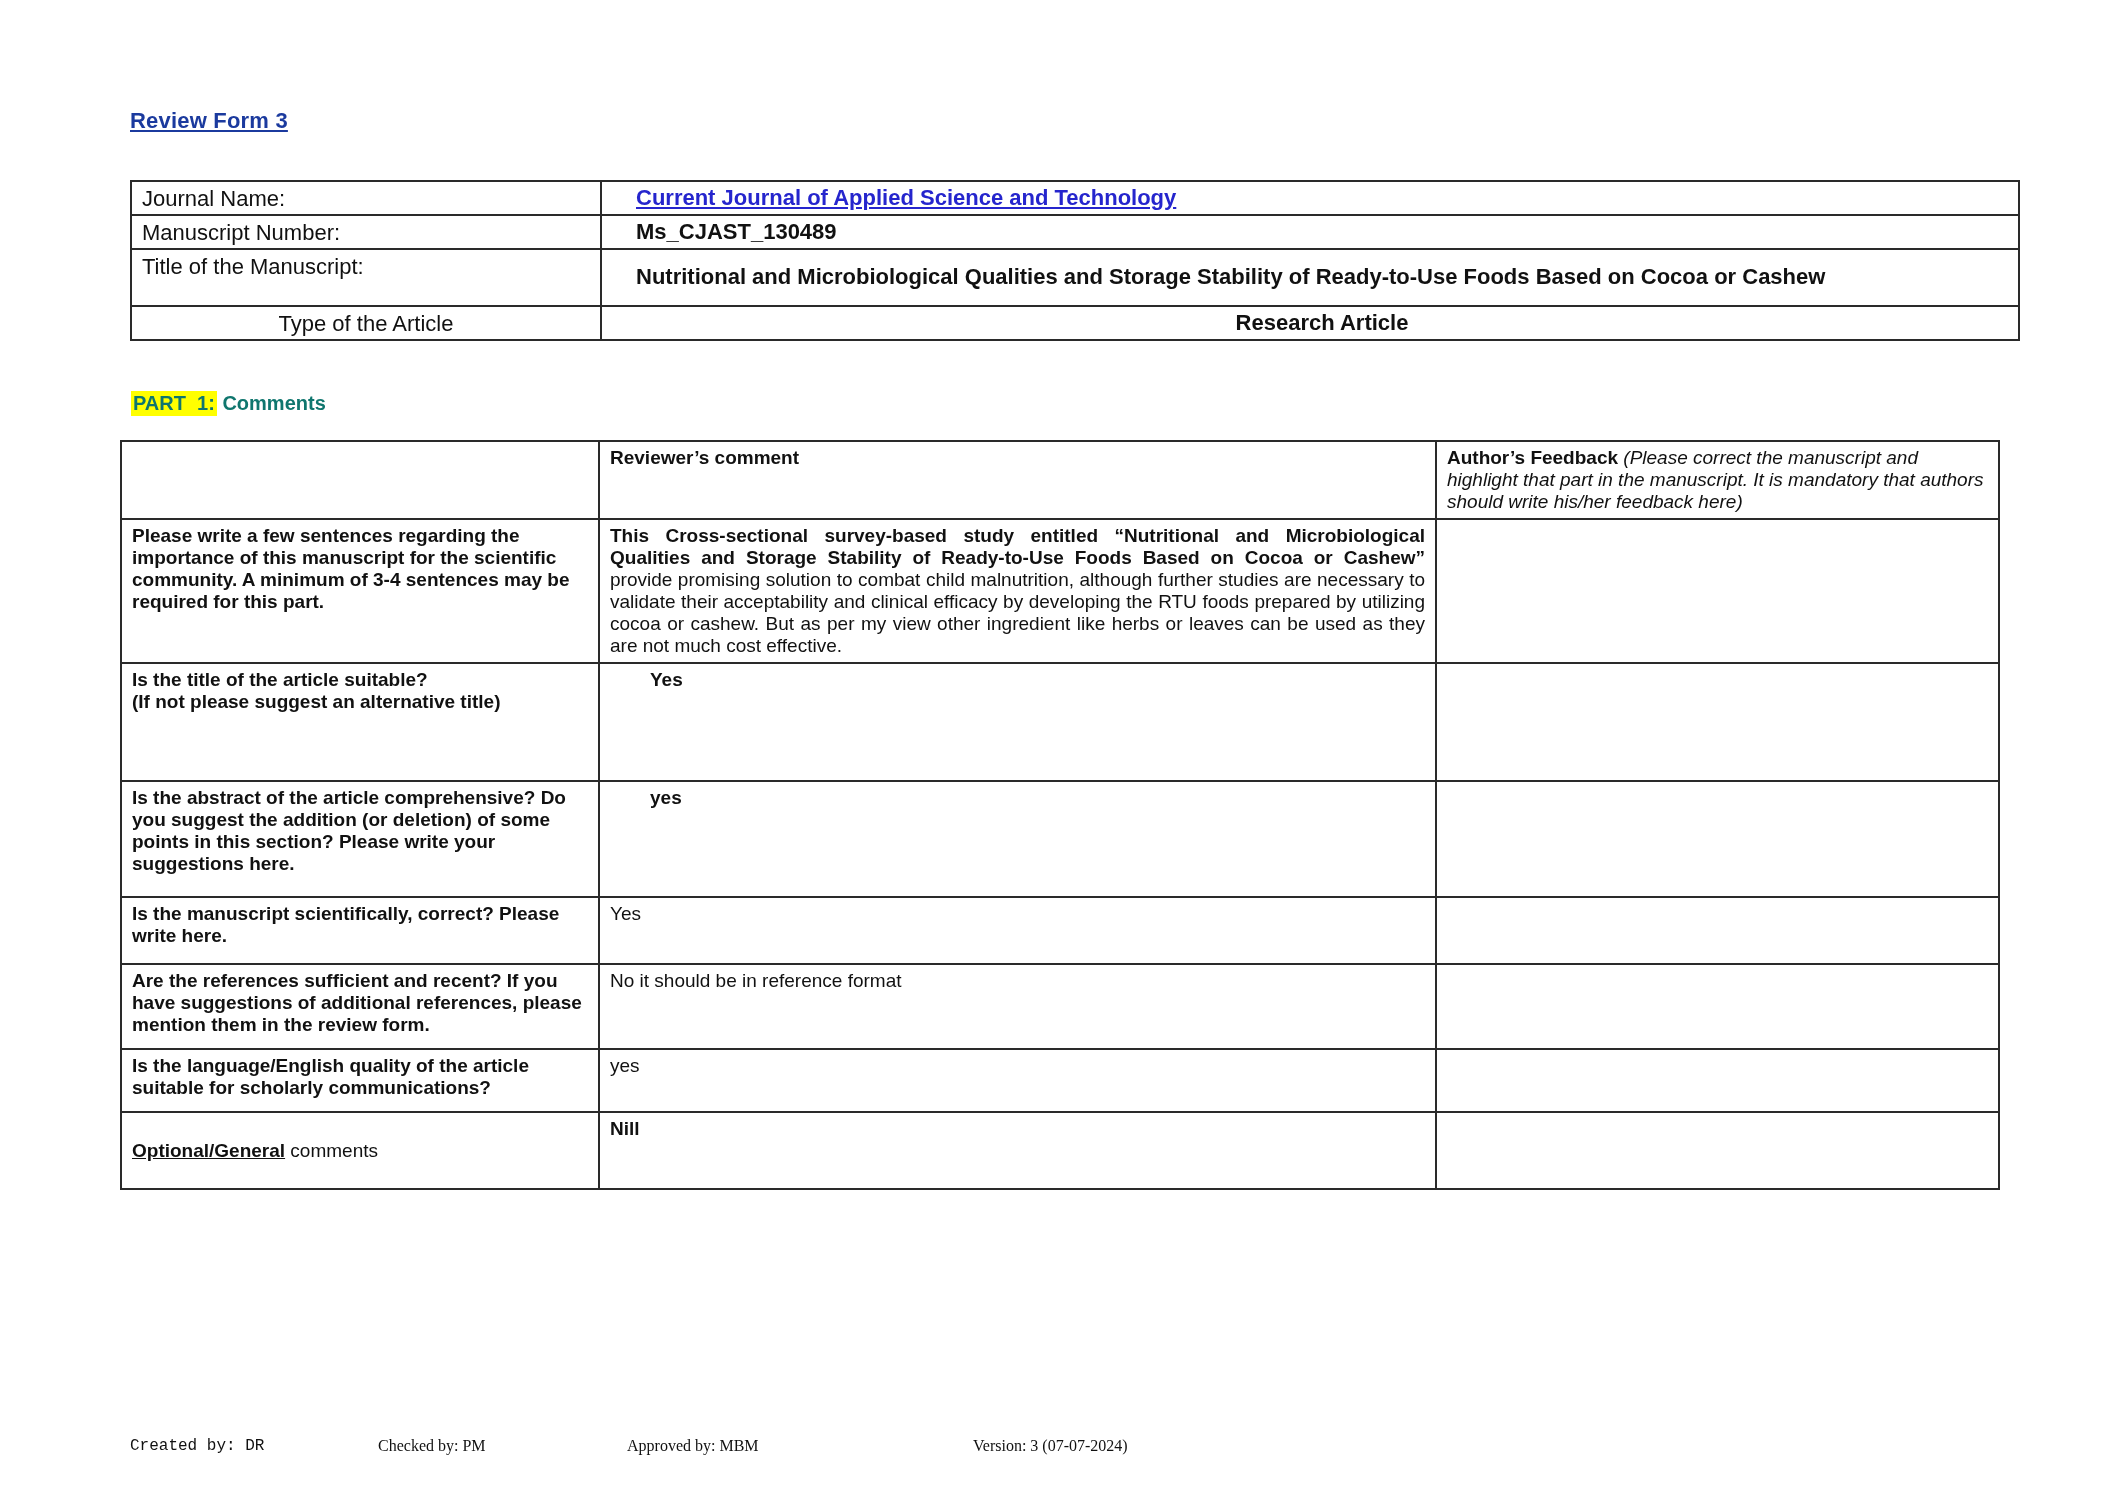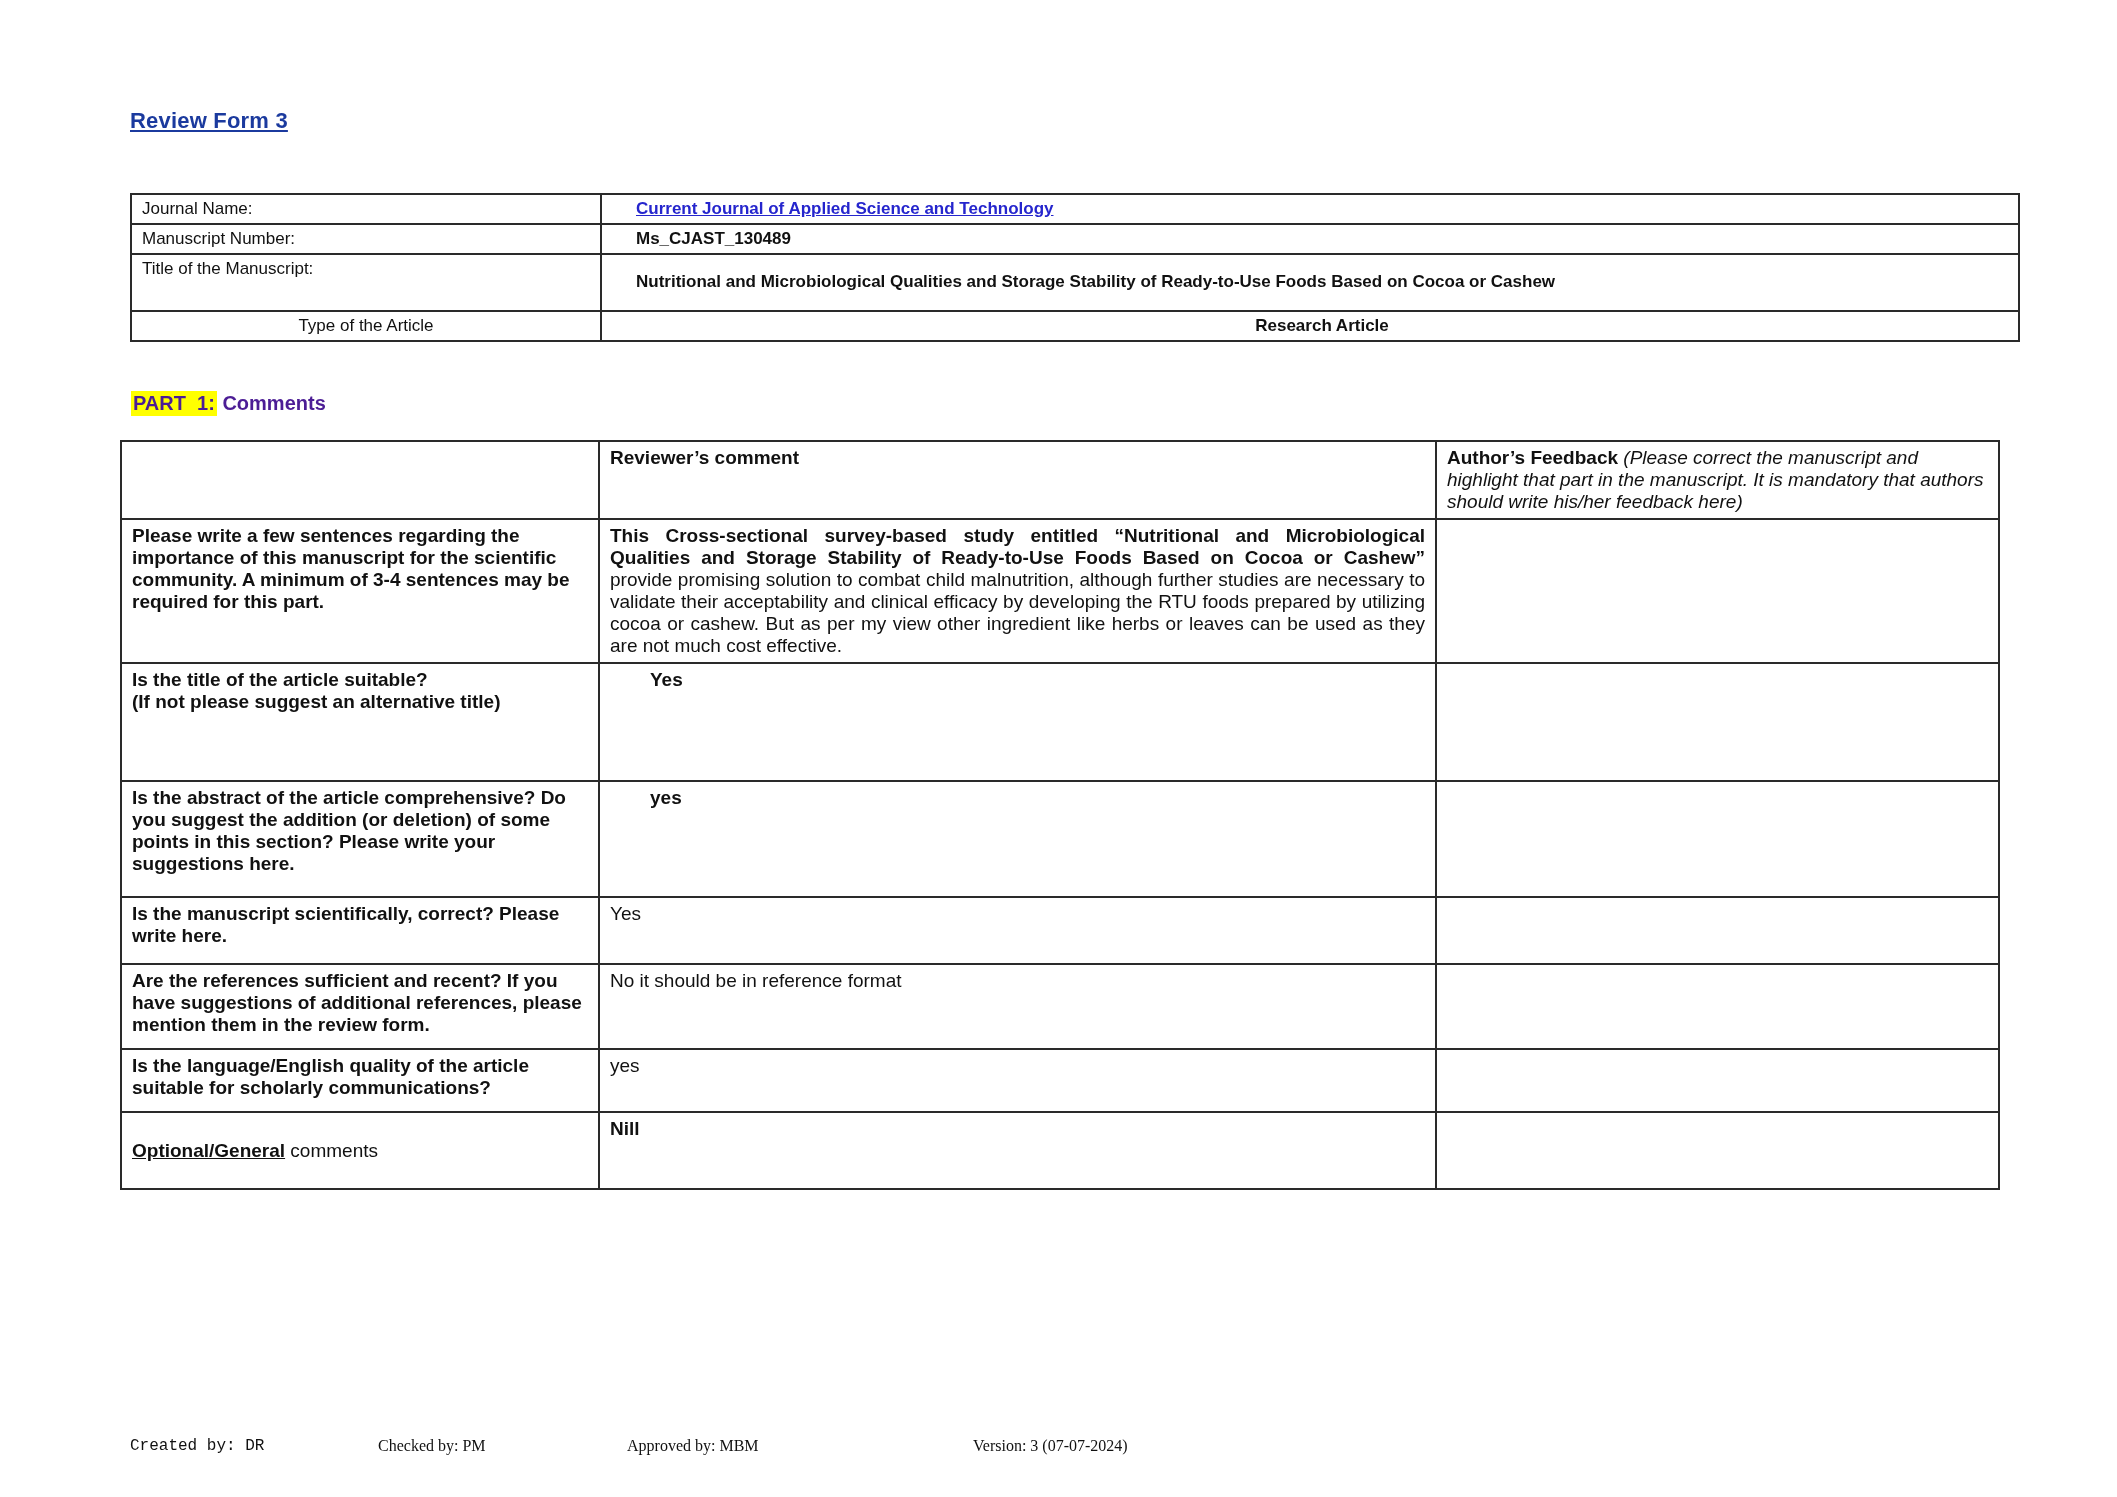--- a/index.html
+++ b/index.html
@@ -22,25 +22,25 @@
     font-weight: bold;
     color: #1b3a9e;
     text-decoration: underline;
     letter-spacing: 0.2px;
   }
 
   
   table.meta {
     position: absolute;
     left: 130px;
-    top: 193px;
+    top: 180px;
     width: 1890px;
     border-collapse: collapse;
     table-layout: fixed;
-    font-size: 17px;
+    font-size: 22px;
   }
   table.meta td {
     border: 2px solid #2a2a2a;
     padding: 2px 10px;
     vertical-align: middle;
     line-height: 1.18;
   }
   table.meta col.c1 { width: 470px; }
   table.meta td.label { font-weight: normal; vertical-align: top; padding-top: 4px; }
   table.meta td.value { font-weight: bold; padding-left: 34px; }
@@ -54,21 +54,21 @@
     text-decoration: underline;
   }
 
   
   .part1 {
     position: absolute;
     left: 131px;
     top: 392px;
     font-size: 20px;
     font-weight: bold;
-    color: #4c1d95;
+    color: #0f766e;
   }
   .part1 .badge {
     background: #ffff00;
     white-space: pre;
     padding: 1px 2px 2px 2px;
   }
   .part1 .after-badge { white-space: pre; }
 
   
   table.comments {

